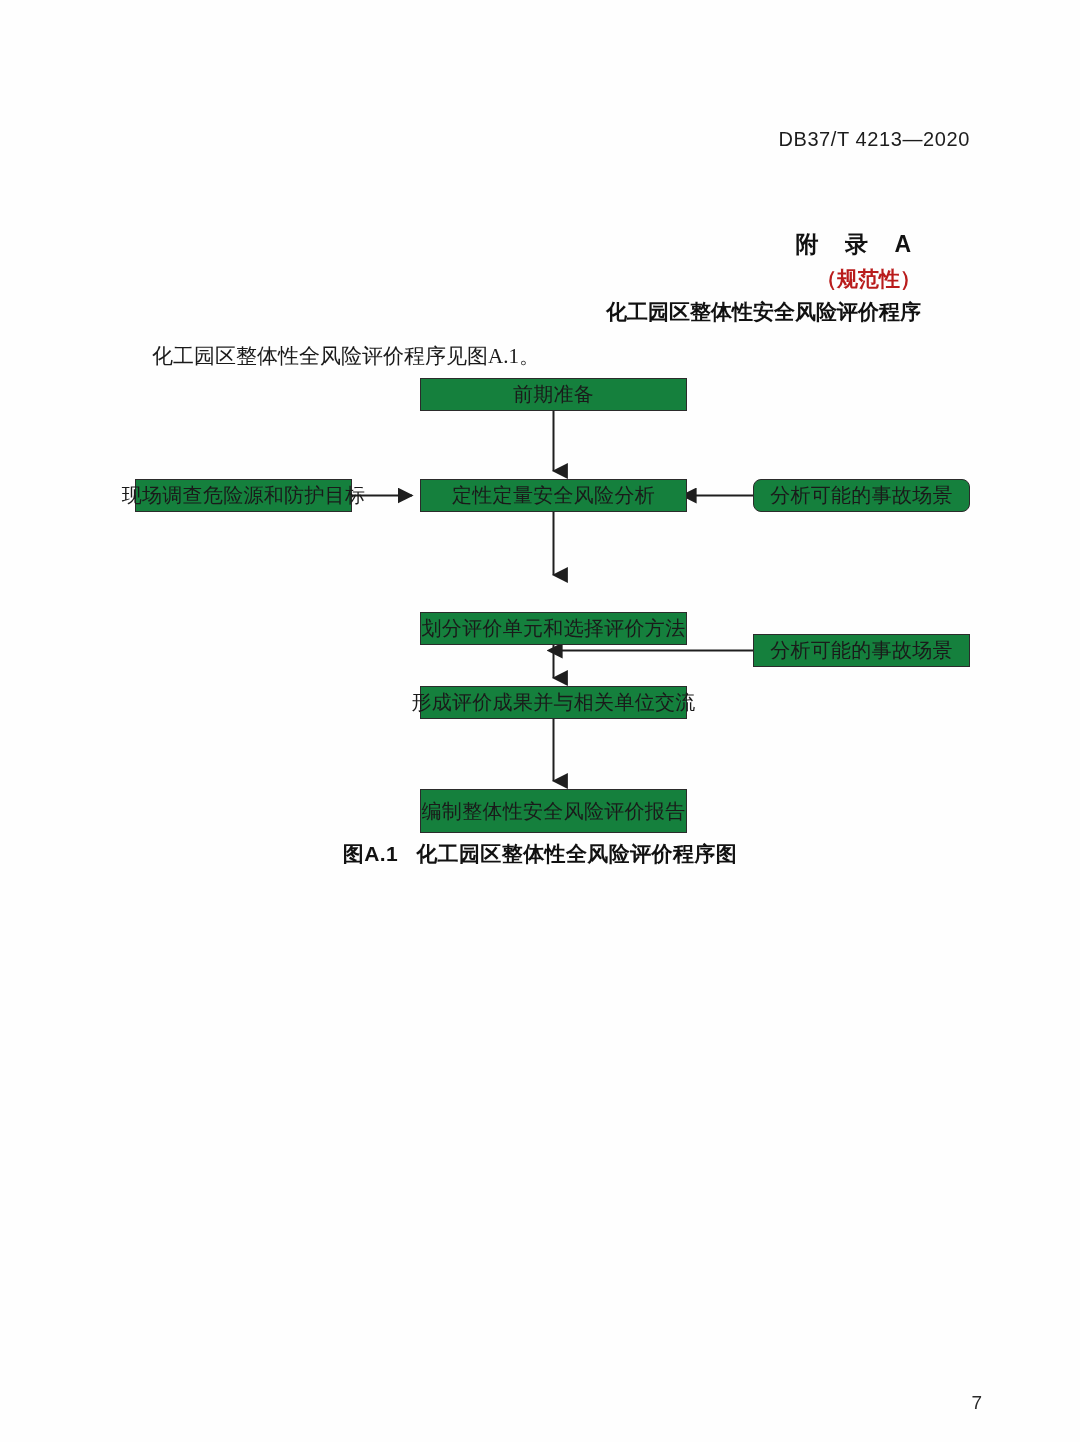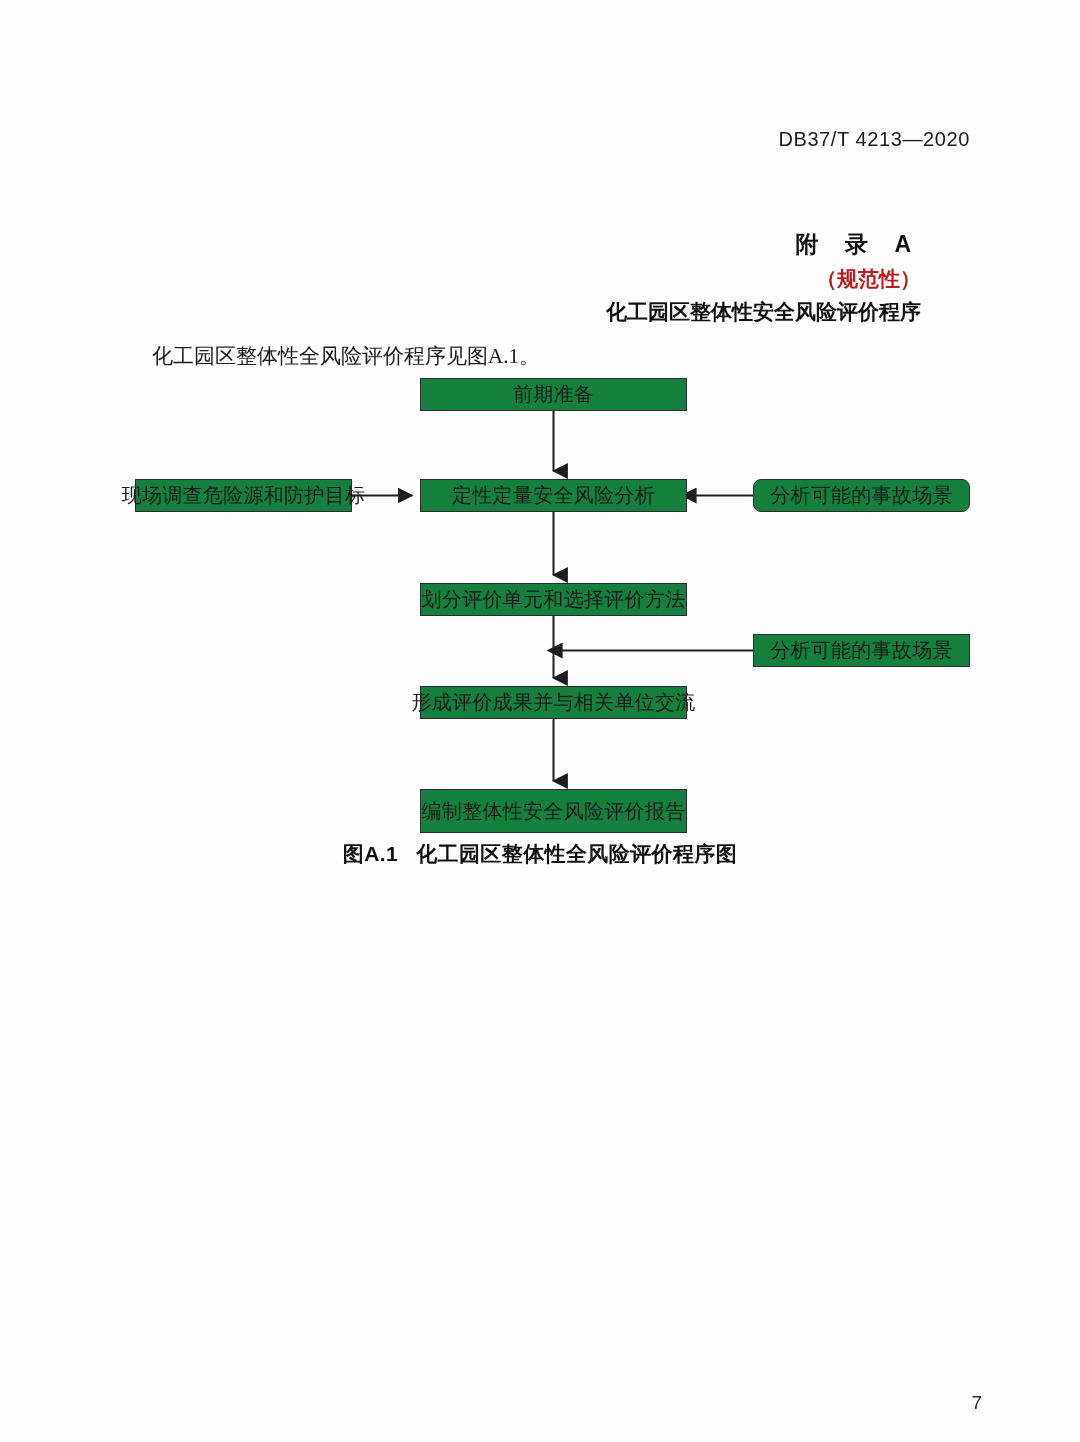--- a/index.html
+++ b/index.html
@@ -102,21 +102,21 @@
     justify-content: center;
     font-size: 20px;
     color: #1a1a1a;
     white-space: nowrap;
     letter-spacing: 0.3px;
   }
 
   
   .n-prep     { left: 420px; top: 378px; width: 267px; height: 33px; }
   .n-ident    { left: 420px; top: 479px; width: 267px; height: 33px; }
-  .n-unit     { left: 420px; top: 583px; width: 267px; height: 33px; }
+  .n-unit     { left: 420px; top: 612px; width: 267px; height: 33px; }
   .n-result   { left: 420px; top: 686px; width: 267px; height: 33px; }
   .n-report   { left: 420px; top: 789px; width: 267px; height: 44px; }
   
   .n-survey   { left: 135px; top: 479px; width: 217px; height: 33px; }
   .n-scenario { left: 753px; top: 479px; width: 217px; height: 33px; border-radius: 8px; }
   .n-analysis { left: 753px; top: 634px; width: 217px; height: 33px; }
 
   
   .fig-caption {
     position: absolute;

